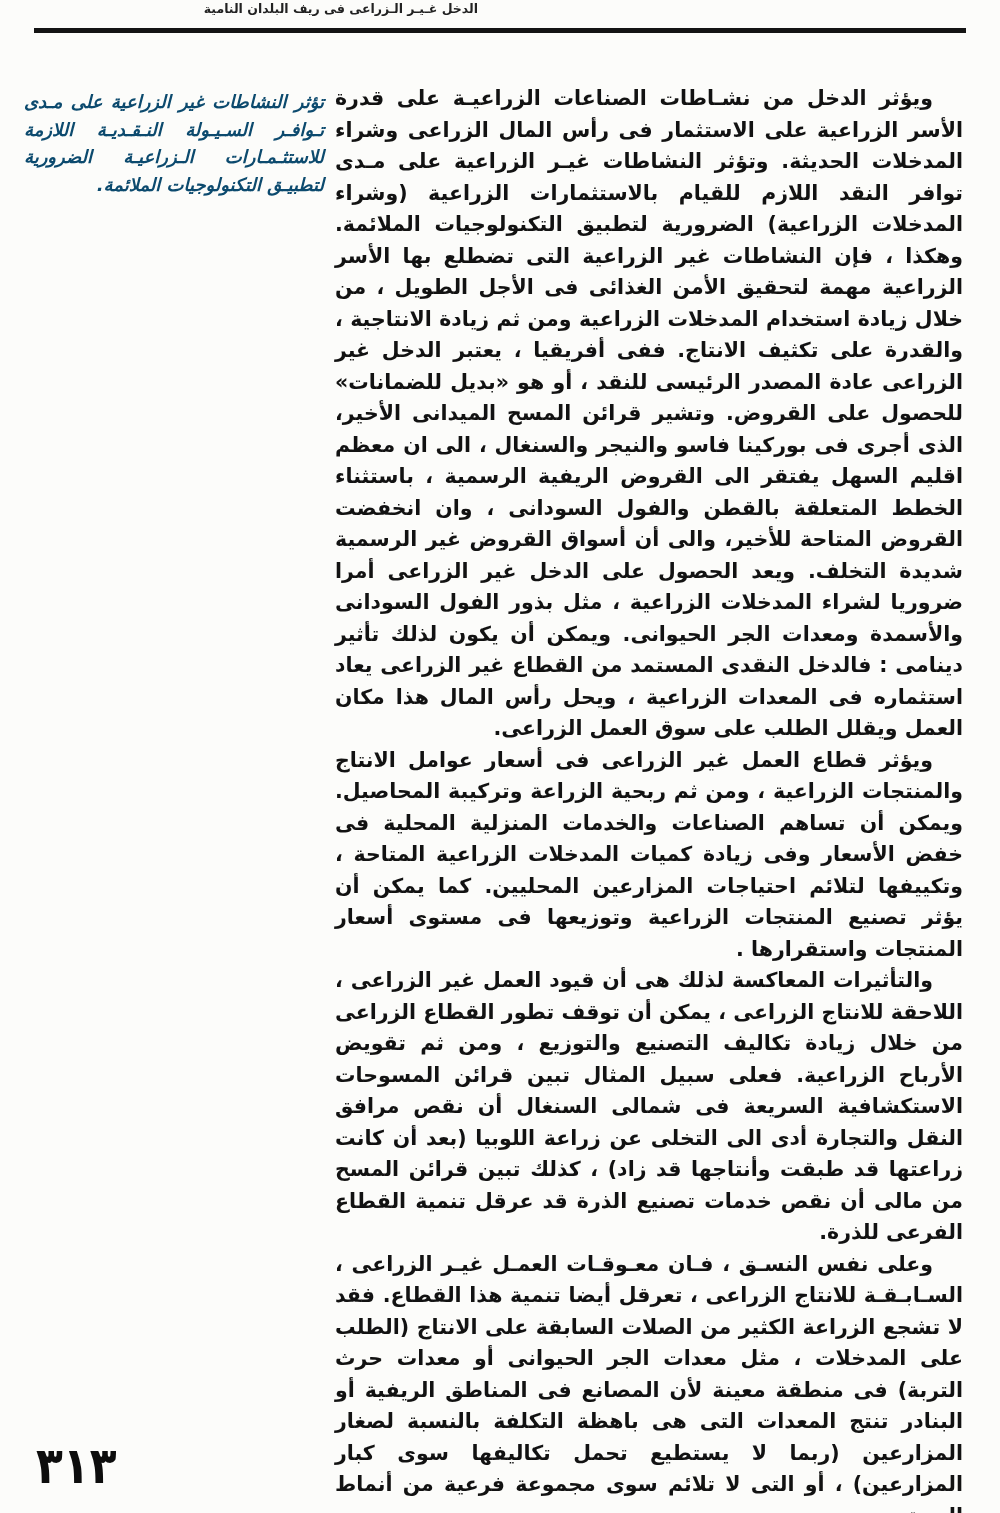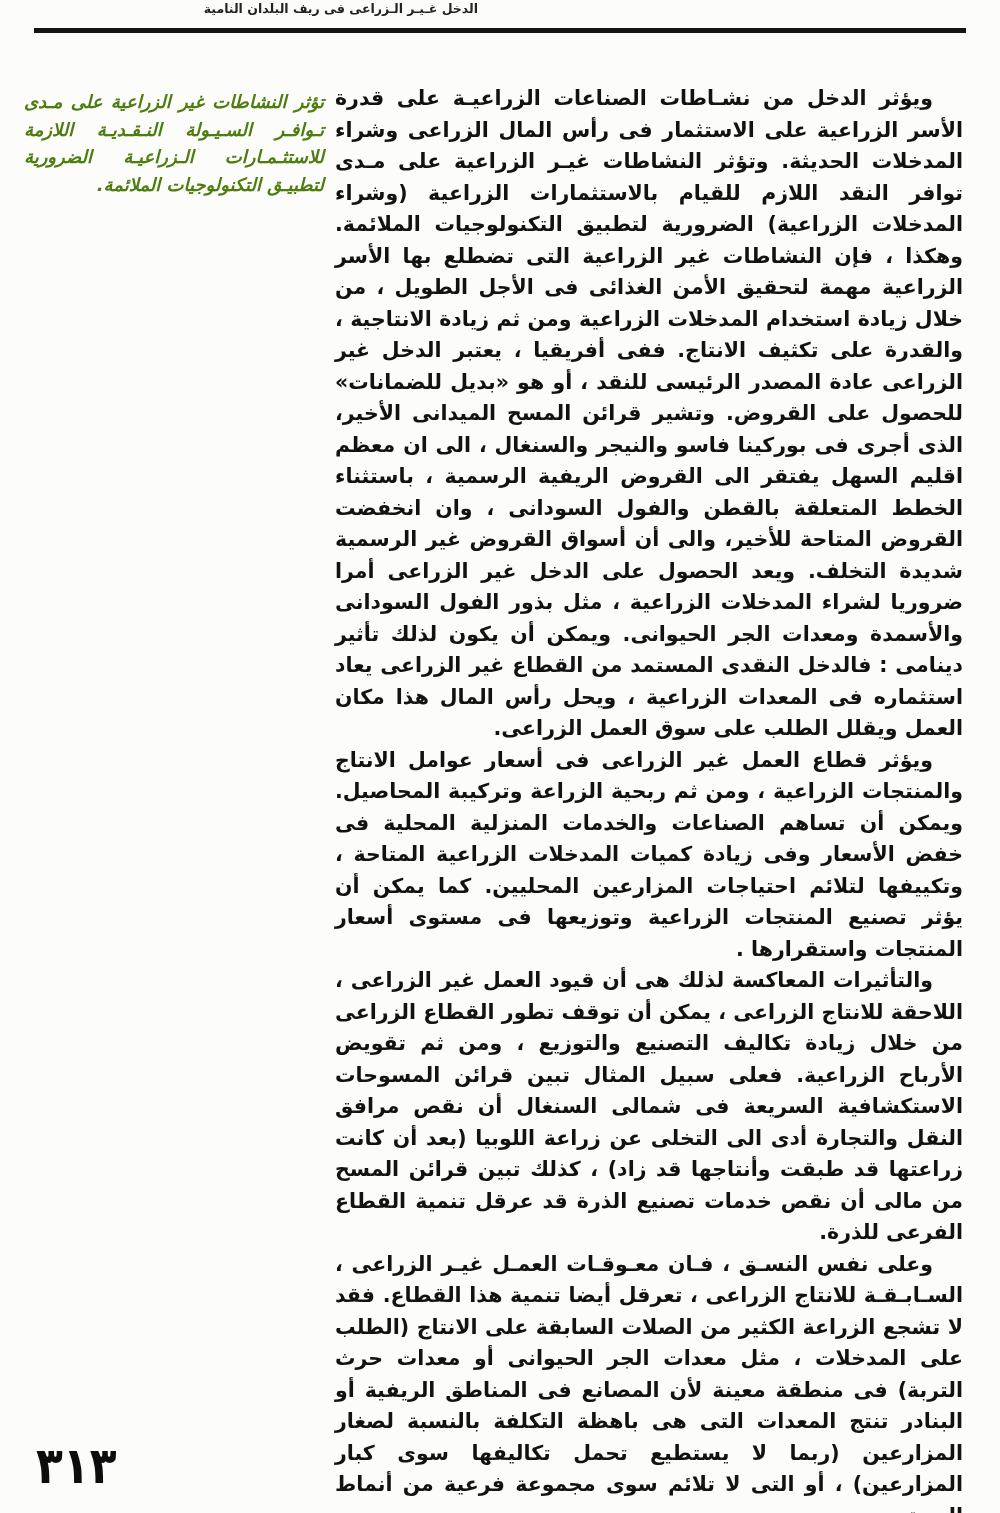--- a/index.html
+++ b/index.html
@@ -42,21 +42,21 @@
     position: absolute;
     top: 88px;
     left: 24px;
     width: 300px;
     direction: rtl;
     text-align: justify;
     font-weight: 700;
     font-style: italic;
     font-size: 18px;
     line-height: 27.5px;
-    color: #4d7c0f;
+    color: #0c4a6e;
   }
   .body-column {
     position: absolute;
     top: 83px;
     right: 37px;
     width: 628px;
     direction: rtl;
     text-align: justify;
     font-weight: 700;
     font-size: 20.5px;

